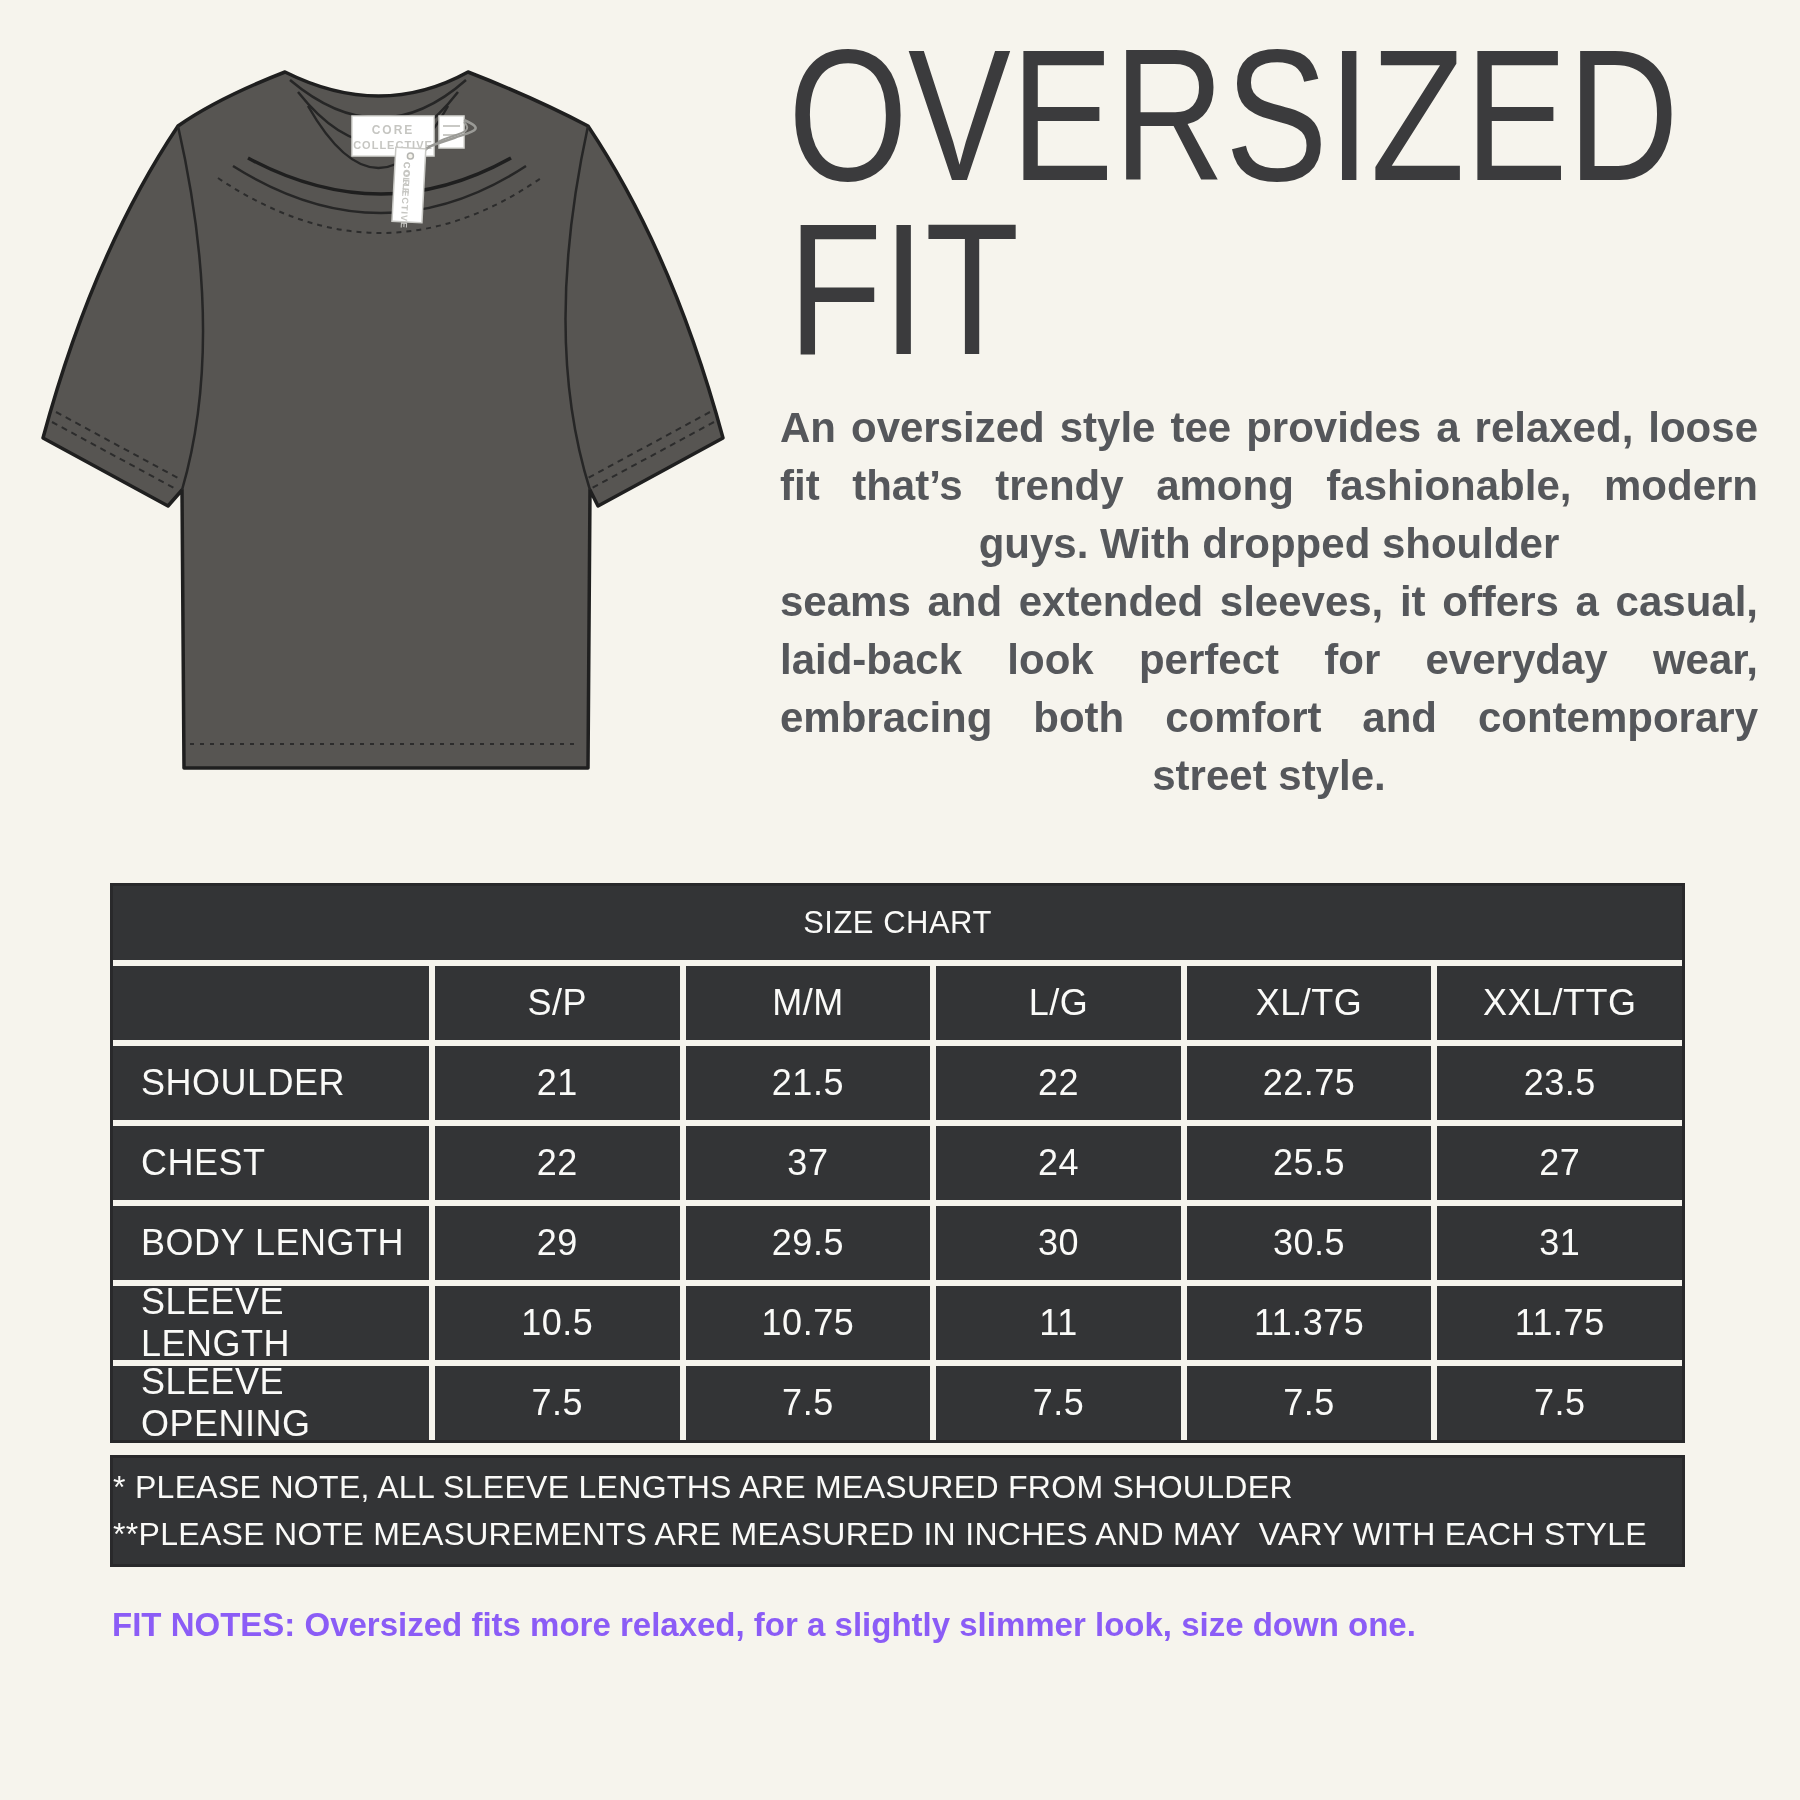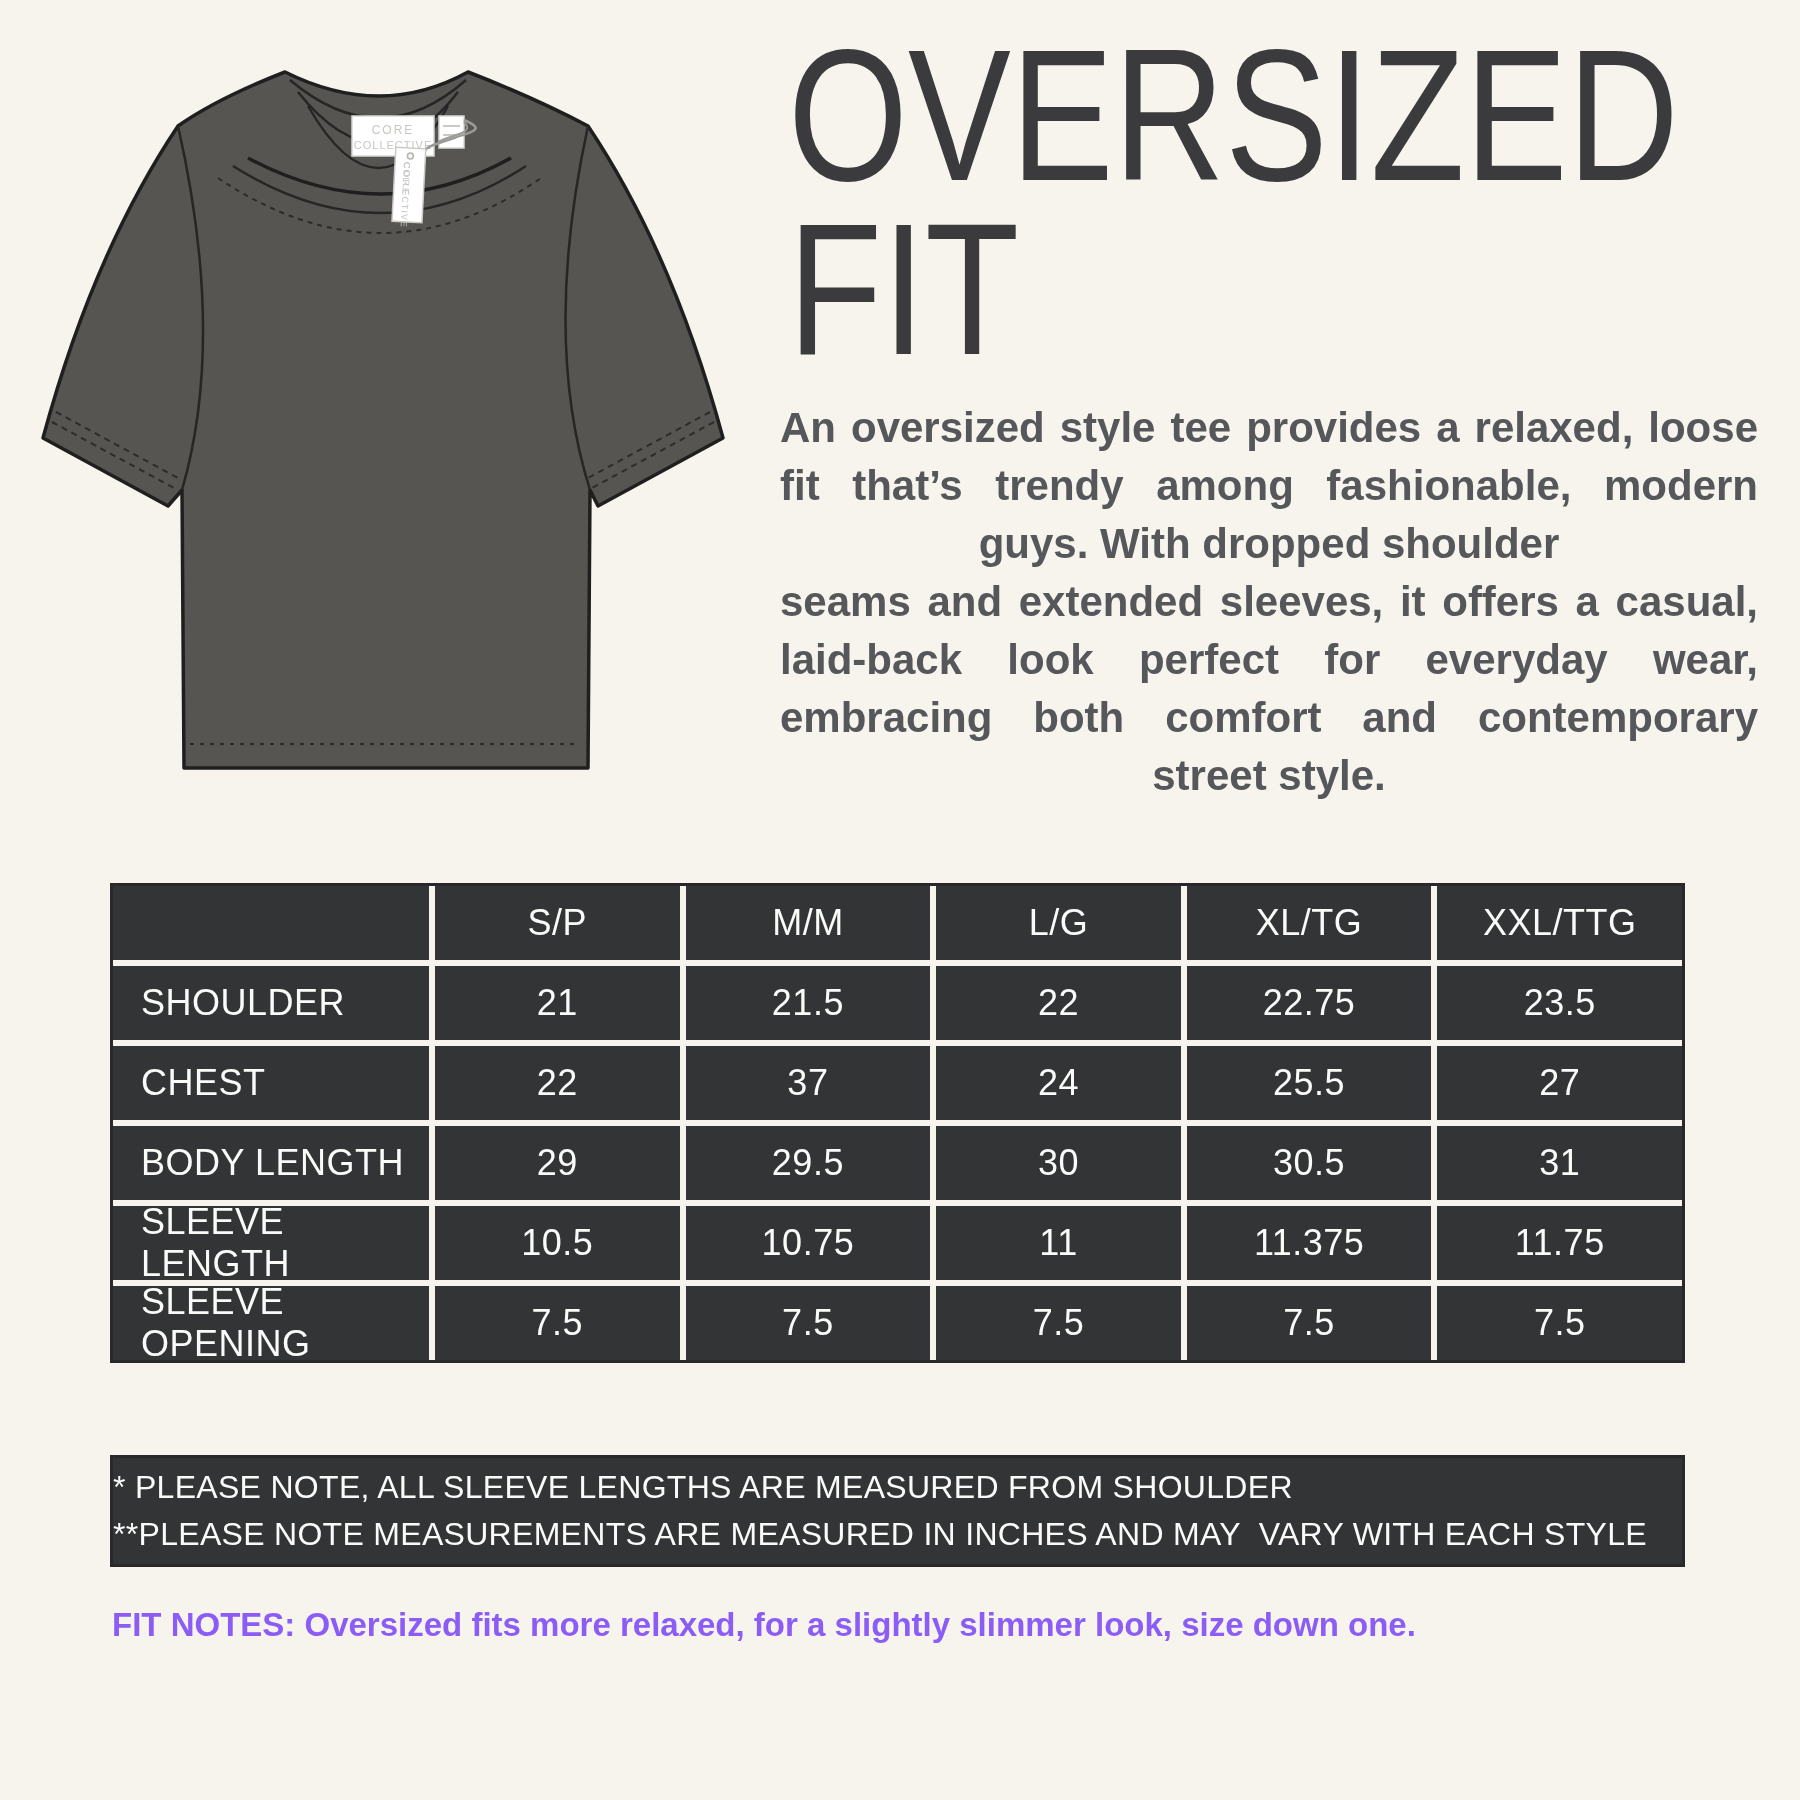--- a/index.html
+++ b/index.html
@@ -2,21 +2,21 @@
 <html><head>
 <meta charset="utf-8">
 <style>
   html,body{margin:0;padding:0;}
   body{
     width:1800px;height:1800px;position:relative;overflow:hidden;
     background:#F6F4ED;
     font-family:"Liberation Sans", sans-serif;
   }
   
-  .shirt-wrap{position:absolute;left:18px;top:38px;width:724px;height:740px;}
+  .shirt-wrap{position:absolute;left:18px;top:38px;width:724px;height:740px;font-weight:bold;}
   
   .title{
     position:absolute;left:788px;top:28px;
     font-size:188px;line-height:174px;font-weight:400;color:#3B3B3D;
     transform:scaleX(0.82);transform-origin:left top;white-space:nowrap;
   }
   
   .desc{
     position:absolute;left:780px;top:368px;width:978px;
     color:#55575B;font-size:42px;line-height:58px;font-weight:bold;margin-top:31px;
@@ -106,20 +106,21 @@
   <div>OVERSIZED</div>
   <div>FIT</div>
 </div>
 
 <div class="desc">
   <p>An oversized style tee provides a relaxed, loose fit that’s trendy among fashionable, modern guys. With dropped shoulder</p>
   <p>seams and extended sleeves, it offers a casual, laid-back look perfect for everyday wear, embracing both comfort and contemporary street style.</p>
 </div>
 
 <div class="chart" id="size-chart-grid">
+  <div class="cell title-bar">SIZE CHART</div>
 <div class="cell"></div>
     <div class="cell">S/P</div>
     <div class="cell">M/M</div>
     <div class="cell">L/G</div>
     <div class="cell">XL/TG</div>
     <div class="cell">XXL/TTG</div>
     <div class="cell label">SHOULDER</div>
     <div class="cell">21</div>
     <div class="cell">21.5</div>
     <div class="cell">22</div>

